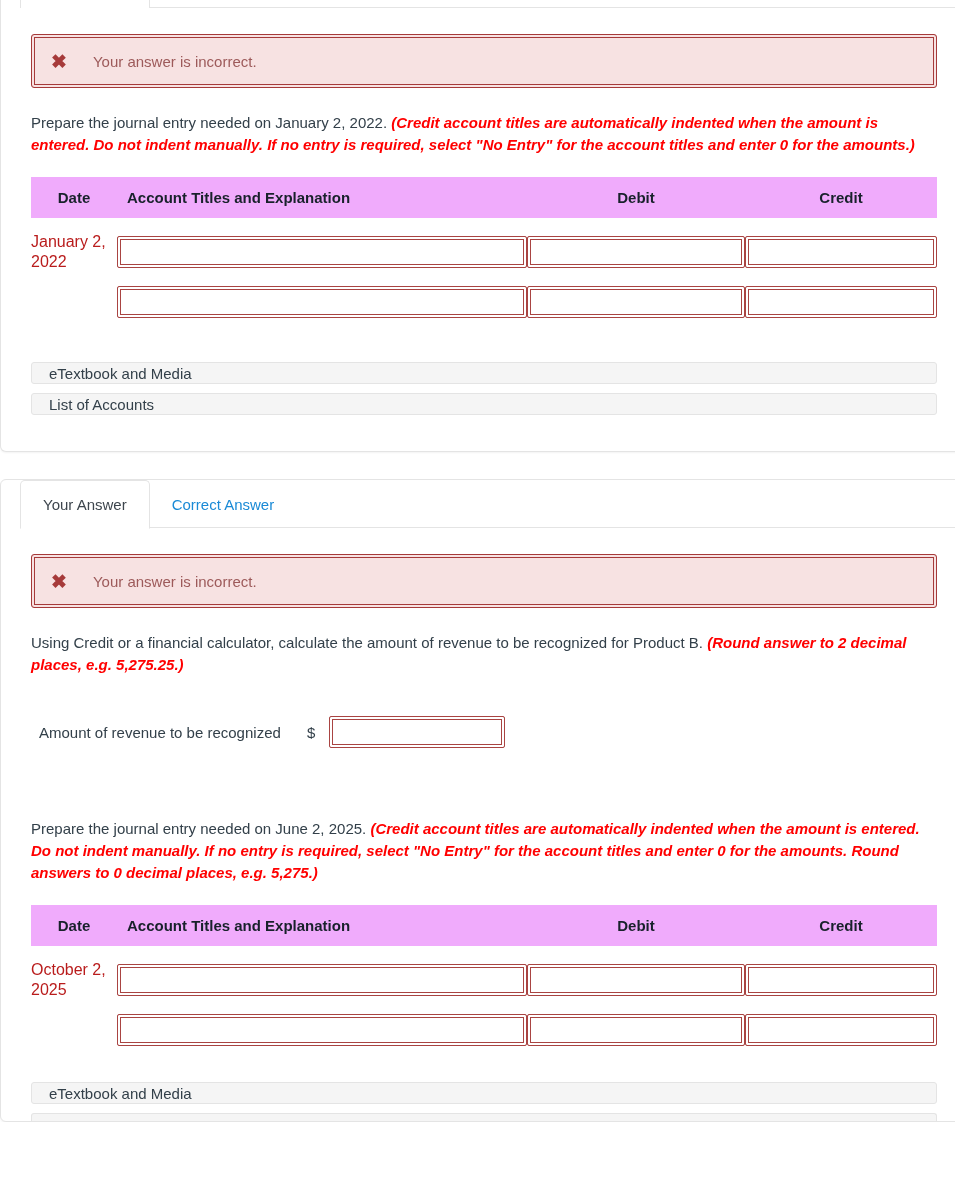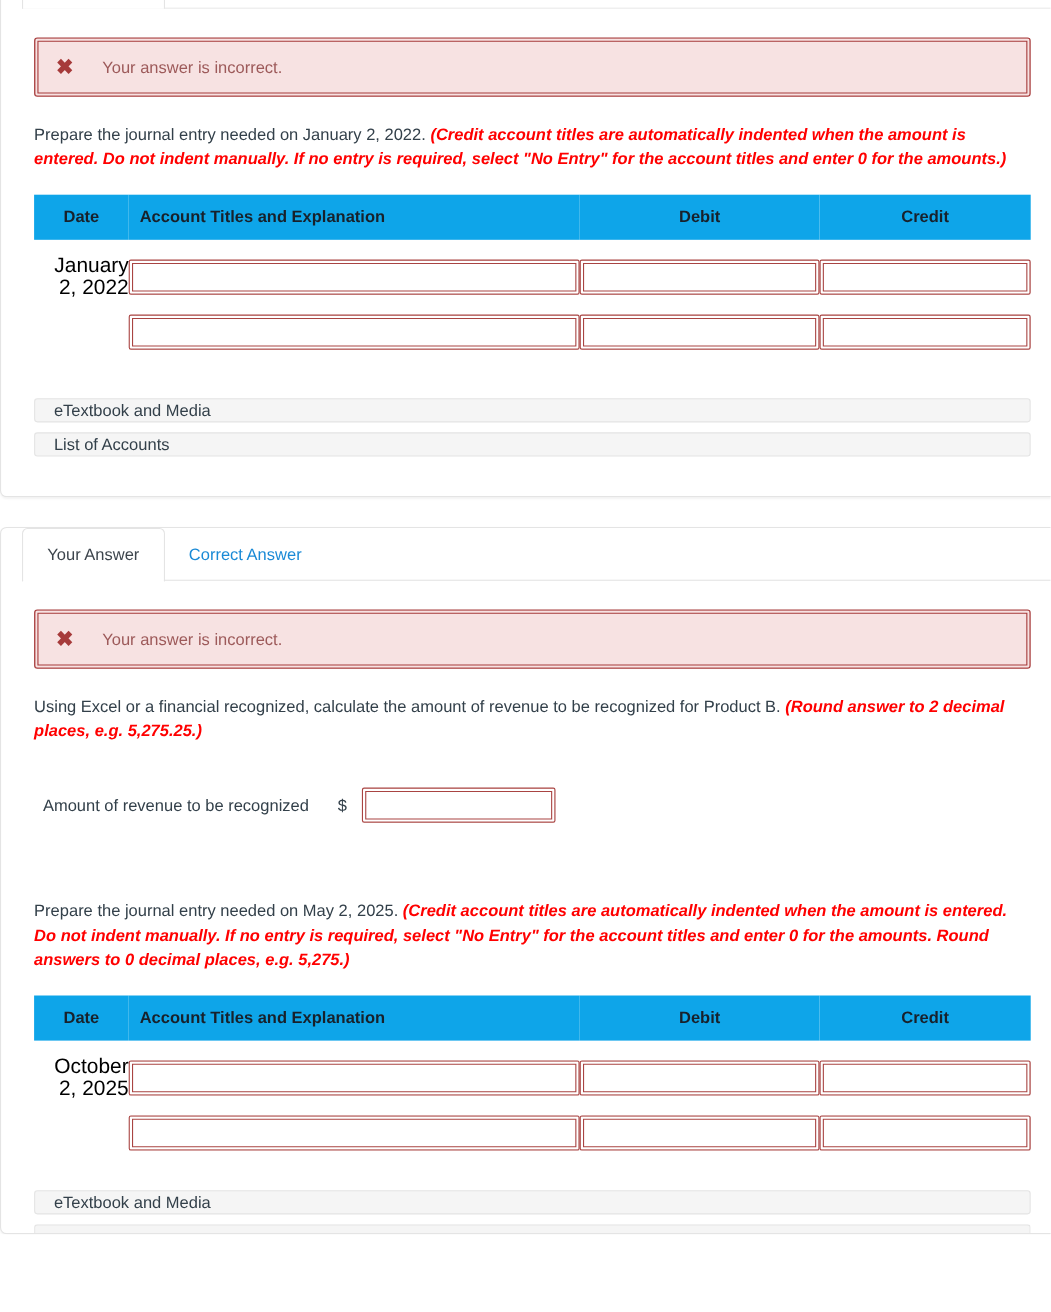--- a/index.html
+++ b/index.html
@@ -148,45 +148,45 @@
   }
 
   
   .jtable {
     margin: 21px 24px 0 30px;
     border-collapse: collapse;
     width: calc(100% - 54px);
     table-layout: fixed;
   }
   .jtable thead th {
-    background: #0ea5e9;
+    background: #f0abfc;
     font-size: 15px;
     font-weight: bold;
     color: #18212b;
     padding: 12px 0 12px 0;
     text-align: center;
   }
   .jtable thead th.acct {
     text-align: left;
     padding-left: 10px;
   }
   .col-date  { width: 86px; }
   .col-acct  { width: 410px; }
   .col-debit { width: 218px; }
   .col-credit{ width: 192px; }
 
   .jtable td {
     vertical-align: middle;
     padding: 0;
   }
   .date-cell {
-    font-size: 19px;
+    font-size: 16px;
     line-height: 20px;
-    color: #000000;
-    text-align: right;
+    color: #b91c1c;
+    text-align: left;
     padding: 0 4px;
   }
   .row-pad-1 td { padding-top: 14px; padding-bottom: 0; }
   .row-pad-2 td { padding-top: 14px; padding-bottom: 18px; }
 
   .txtbox {
     display: block;
     background: #ffffff;
     border: 1px solid #a94442;
     border-radius: 2px;
@@ -340,34 +340,34 @@
     <div class="tabs">
       <span class="tab active">Your Answer</span><span class="tab link">Correct Answer</span>
     </div>
 
     <div class="alert-incorrect">
       <span class="alert-x">✖</span>
       <span class="alert-text">Your answer is incorrect.</span>
     </div>
 
     <div class="prompt">
-      <span>Using Excel or a financial recognized, calculate the amount of revenue to be recognized for Product B.</span>
+      <span>Using Credit or a financial calculator, calculate the amount of revenue to be recognized for Product B.</span>
       <span class="em">(Round answer to 2 decimal places, e.g. 5,275.25.)</span>
     </div>
 
     <div class="amount-row">
       <span class="amount-label">Amount of revenue to be recognized</span>
       <span class="amount-dollar">$</span>
       <input class="txtbox amount-box" value="" style="">
     </div>
 
     <div class="spacer-46"></div>
 
     <div class="prompt">
-      <span>Prepare the journal entry needed on May 2, 2025.</span>
+      <span>Prepare the journal entry needed on June 2, 2025.</span>
       <span class="em">(Credit account titles are automatically indented when the amount is entered. Do not indent manually. If no entry is required, select "No Entry" for the account titles and enter 0 for the amounts. Round answers to 0 decimal places, e.g. 5,275.)</span>
     </div>
 
     <table class="jtable">
       <colgroup>
         <col class="col-date">
           <col class="col-acct">
           <col class="col-debit">
           <col class="col-credit">
       </colgroup>

